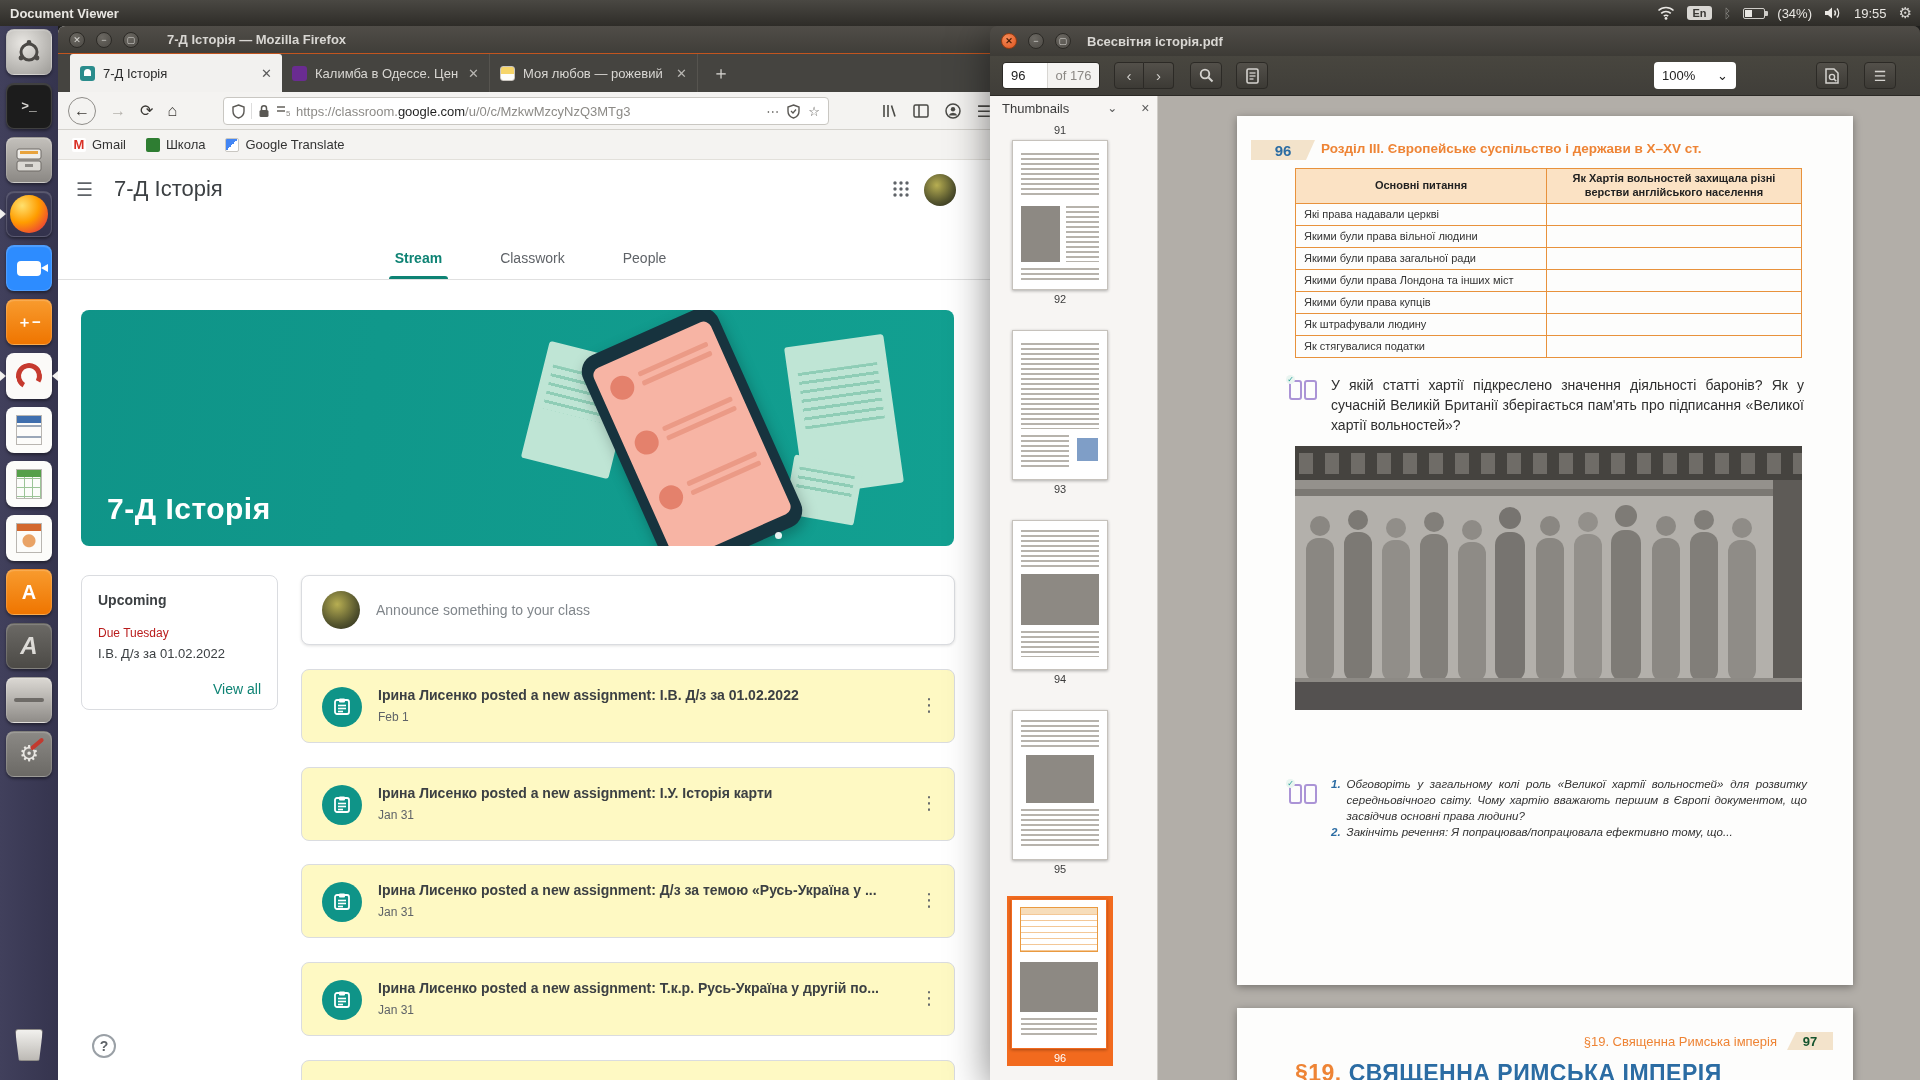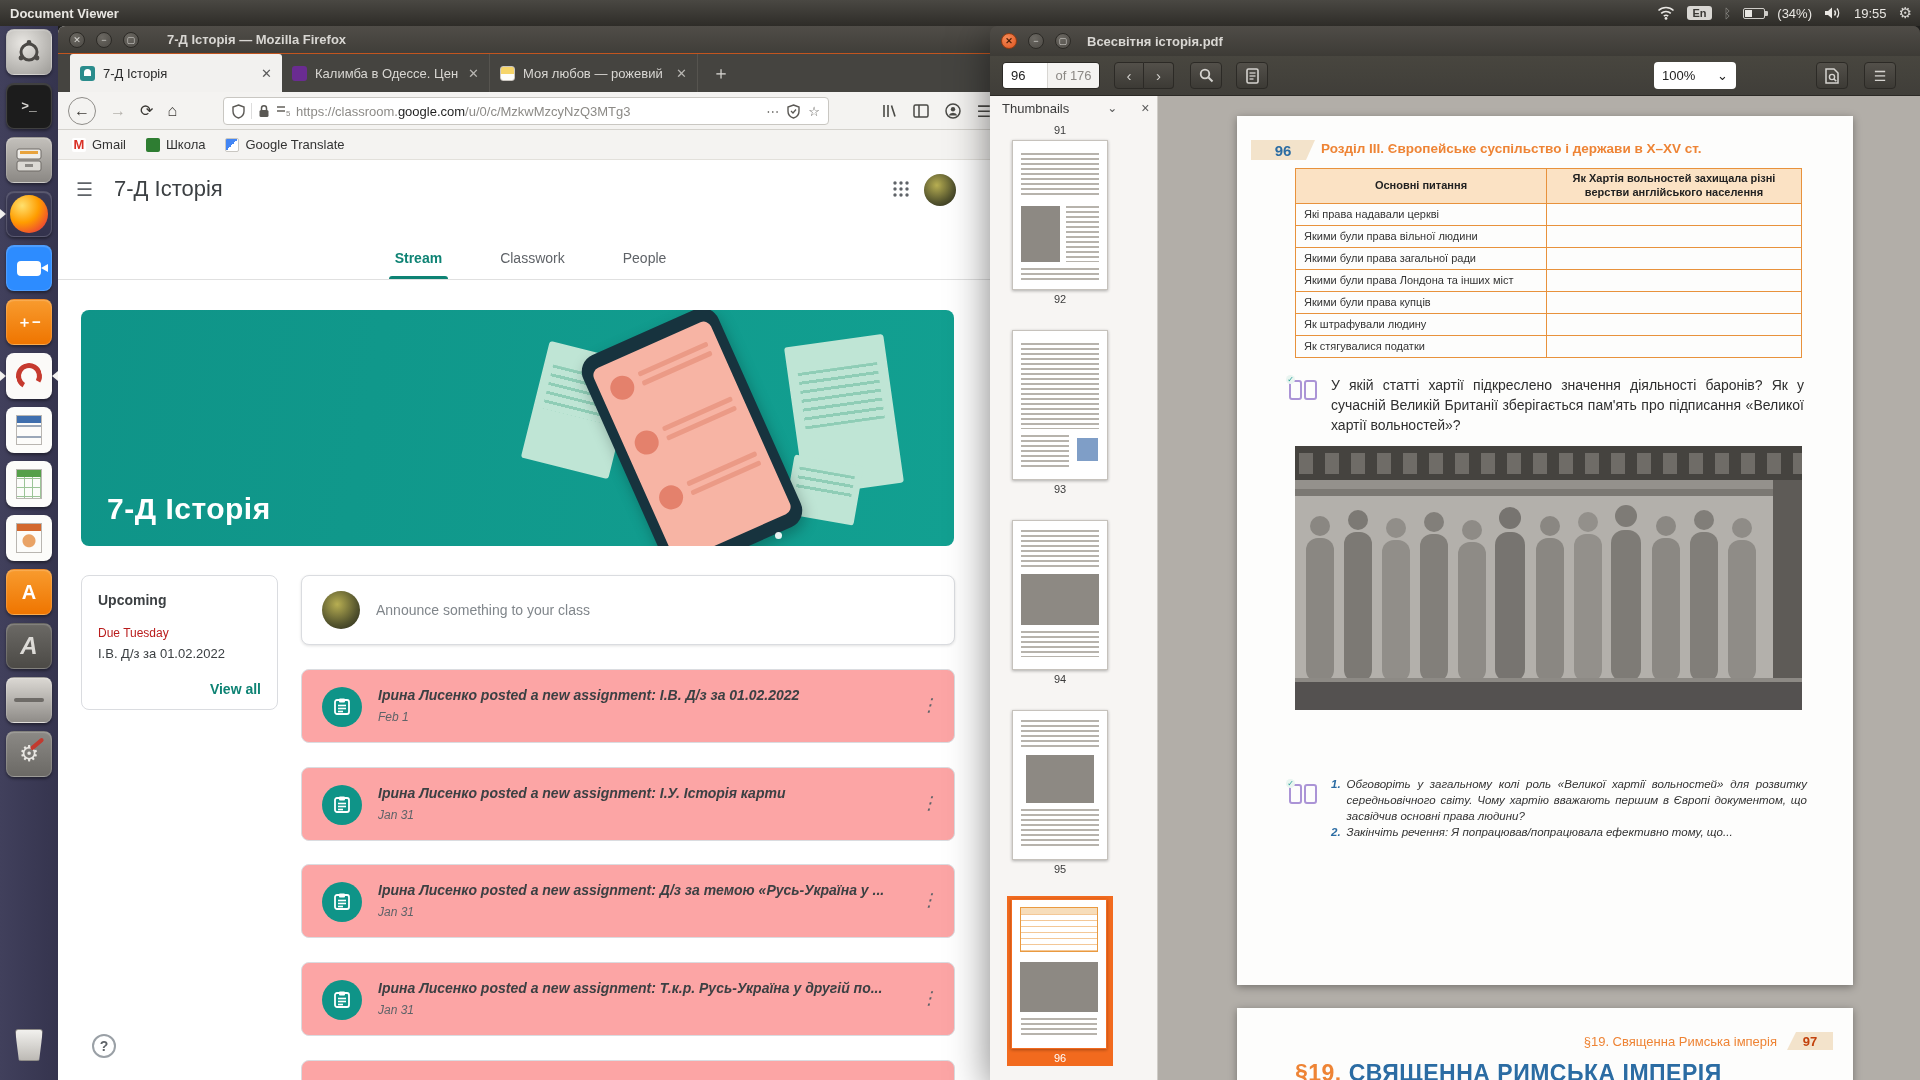--- a/index.html
+++ b/index.html
@@ -109,25 +109,25 @@
   .b-phone { position:absolute; right:188px; top:12px; width:148px; height:238px; background:#17333e; border-radius:18px; transform:rotate(-24deg); box-shadow:0 6px 14px rgba(0,0,0,.25); }
   .b-screen { position:absolute; left:10px; right:10px; top:14px; bottom:14px; background:#f7b4a4; border-radius:8px; overflow:hidden; }
   .b-row { position:absolute; left:10px; right:10px; height:30px; }
   .b-row::before { content:""; position:absolute; left:0; top:2px; width:24px; height:24px; border-radius:50%; background:#e4816c; }
   .b-row::after { content:""; position:absolute; left:32px; right:0; top:6px; height:5px; background:#eb9a86; box-shadow:0 10px 0 #eb9a86; border-radius:2px; }
   .b-dot { position:absolute; width:7px; height:7px; border-radius:50%; background:rgba(255,255,255,.9); }
   .upcoming { position:absolute; left:23px; top:415px; width:197px; height:135px; border:1px solid #dadce0; border-radius:8px; background:#fff; padding:16px; }
   .up-h { font-size:14px; font-weight:bold; color:#3c4043; }
   .up-due { font-size:12px; color:#b91c1c; margin-top:18px; }
   .up-item { font-size:13px; color:#3c4043; margin-top:6px; }
-  .up-viewall { position:absolute; right:16px; bottom:12px; font-size:14px; font-weight:bold; color:#0e8374;margin-left:24px; }
+  .up-viewall { position:absolute; right:16px; bottom:12px; font-size:14px; font-weight:normal; color:#0e8374;margin-left:24px; }
   .announce { position:absolute; left:243px; top:415px; width:654px; height:70px; border:1px solid #dadce0; border-radius:8px; background:#fff; box-shadow:0 1px 3px rgba(0,0,0,.12); display:flex; align-items:center; }
   .ann-av { width:38px; height:38px; border-radius:50%; margin-left:20px; background:radial-gradient(circle at 40% 35%, #b7ae52, #55552e 60%, #23251a); }
   .ann-ph { margin-left:16px; font-size:14px; color:#80868b; }
-  .post { position:absolute; left:243px; width:654px; height:74px; border:1px solid #dadce0; border-radius:8px; background:#fca5a5;font-style:italic; }
+  .post { position:absolute; left:243px; width:654px; height:74px; border:1px solid #dadce0; border-radius:8px; background:#fef9c3; }
   .post-ico { position:absolute; left:20px; top:17px; width:40px; height:40px; border-radius:50%; background:#0f9488; display:flex; align-items:center; justify-content:center; }
   .post-title { position:absolute; left:76px; top:17px; right:60px; font-size:14px; color:#3c4043; font-weight:bold; white-space:nowrap; overflow:hidden; }
   .post-date { position:absolute; left:76px; top:40px; font-size:12px; color:#5f6368; }
   .post-menu { position:absolute; right:16px; top:24px; font-size:18px; color:#5f6368; }
   .help { position:absolute; left:34px; top:874px; width:24px; height:24px; border:2px solid #9aa0a6; border-radius:50%; color:#5f6368; font-size:14px; font-weight:bold; text-align:center; line-height:21px; }
 
   
   .pdfwin { left:990px; top:26px; width:930px; height:1054px; background:#44423e; z-index:20; }
   .pdf-titlebar { position:absolute; left:0; top:0; right:0; height:30px; background:linear-gradient(#4f4c47,#3d3b36); border-radius:7px 7px 0 0; display:flex; align-items:center; }
   .pdf-titlebar .wtitle { margin-left:16px; }
@@ -173,21 +173,21 @@
   .pq { position:absolute; left:94px; top:260px; width:473px; font-size:14px; line-height:1.42; color:#2f2f2f; text-align:justify; }
   .photo { position:absolute; left:58px; top:330px; width:507px; height:264px; }
   .pcap { position:absolute; left:120px; top:606px; width:430px; border:2px solid #f3cf80; border-radius:8px; background:#fffef8; padding:5px 8px; text-align:center; }
   .pcap .l1 { font-size:11px; color:#3f3f3f; }
   .pcap .l2 { font-size:10.5px; font-style:italic; color:#555; margin-top:2px; }
   .tasks { position:absolute; left:94px; top:660px; width:476px; }
   .task { display:flex; gap:6px; font-style:italic; font-size:11.5px; line-height:1.4; color:#333; text-align:justify; }
   .task .n { color:#2b6ca3; font-weight:bold; flex:none; }
   .p97head { position:absolute; right:20px; top:24px; display:flex; align-items:center; gap:10px; }
   .p97head .t { color:#ee8435; font-size:13px; }
-  .p97head .chip { width:46px; height:18px; background:#f3e3cb; clip-path:polygon(9px 0,100% 0,100% 100%,0 100%); color:#c2410c; font-weight:bold; font-size:13px; display:flex; align-items:center; justify-content:center; }
+  .p97head .chip { width:46px; height:18px; background:#f3e3cb; clip-path:polygon(9px 0,100% 0,100% 100%,0 100%); color:#14532d; font-weight:bold; font-size:13px; display:flex; align-items:center; justify-content:center; }
   .p97title { position:absolute; left:58px; top:52px; font-size:23px; font-weight:bold; letter-spacing:.5px; white-space:nowrap; }
   .p97title .pre { color:#ee8435; }
   .p97title .rest { color:#2b6ca3; }
   svg { display:block; }
 </style>
 </head>
 <body>
 
 <div class="screen">
 

